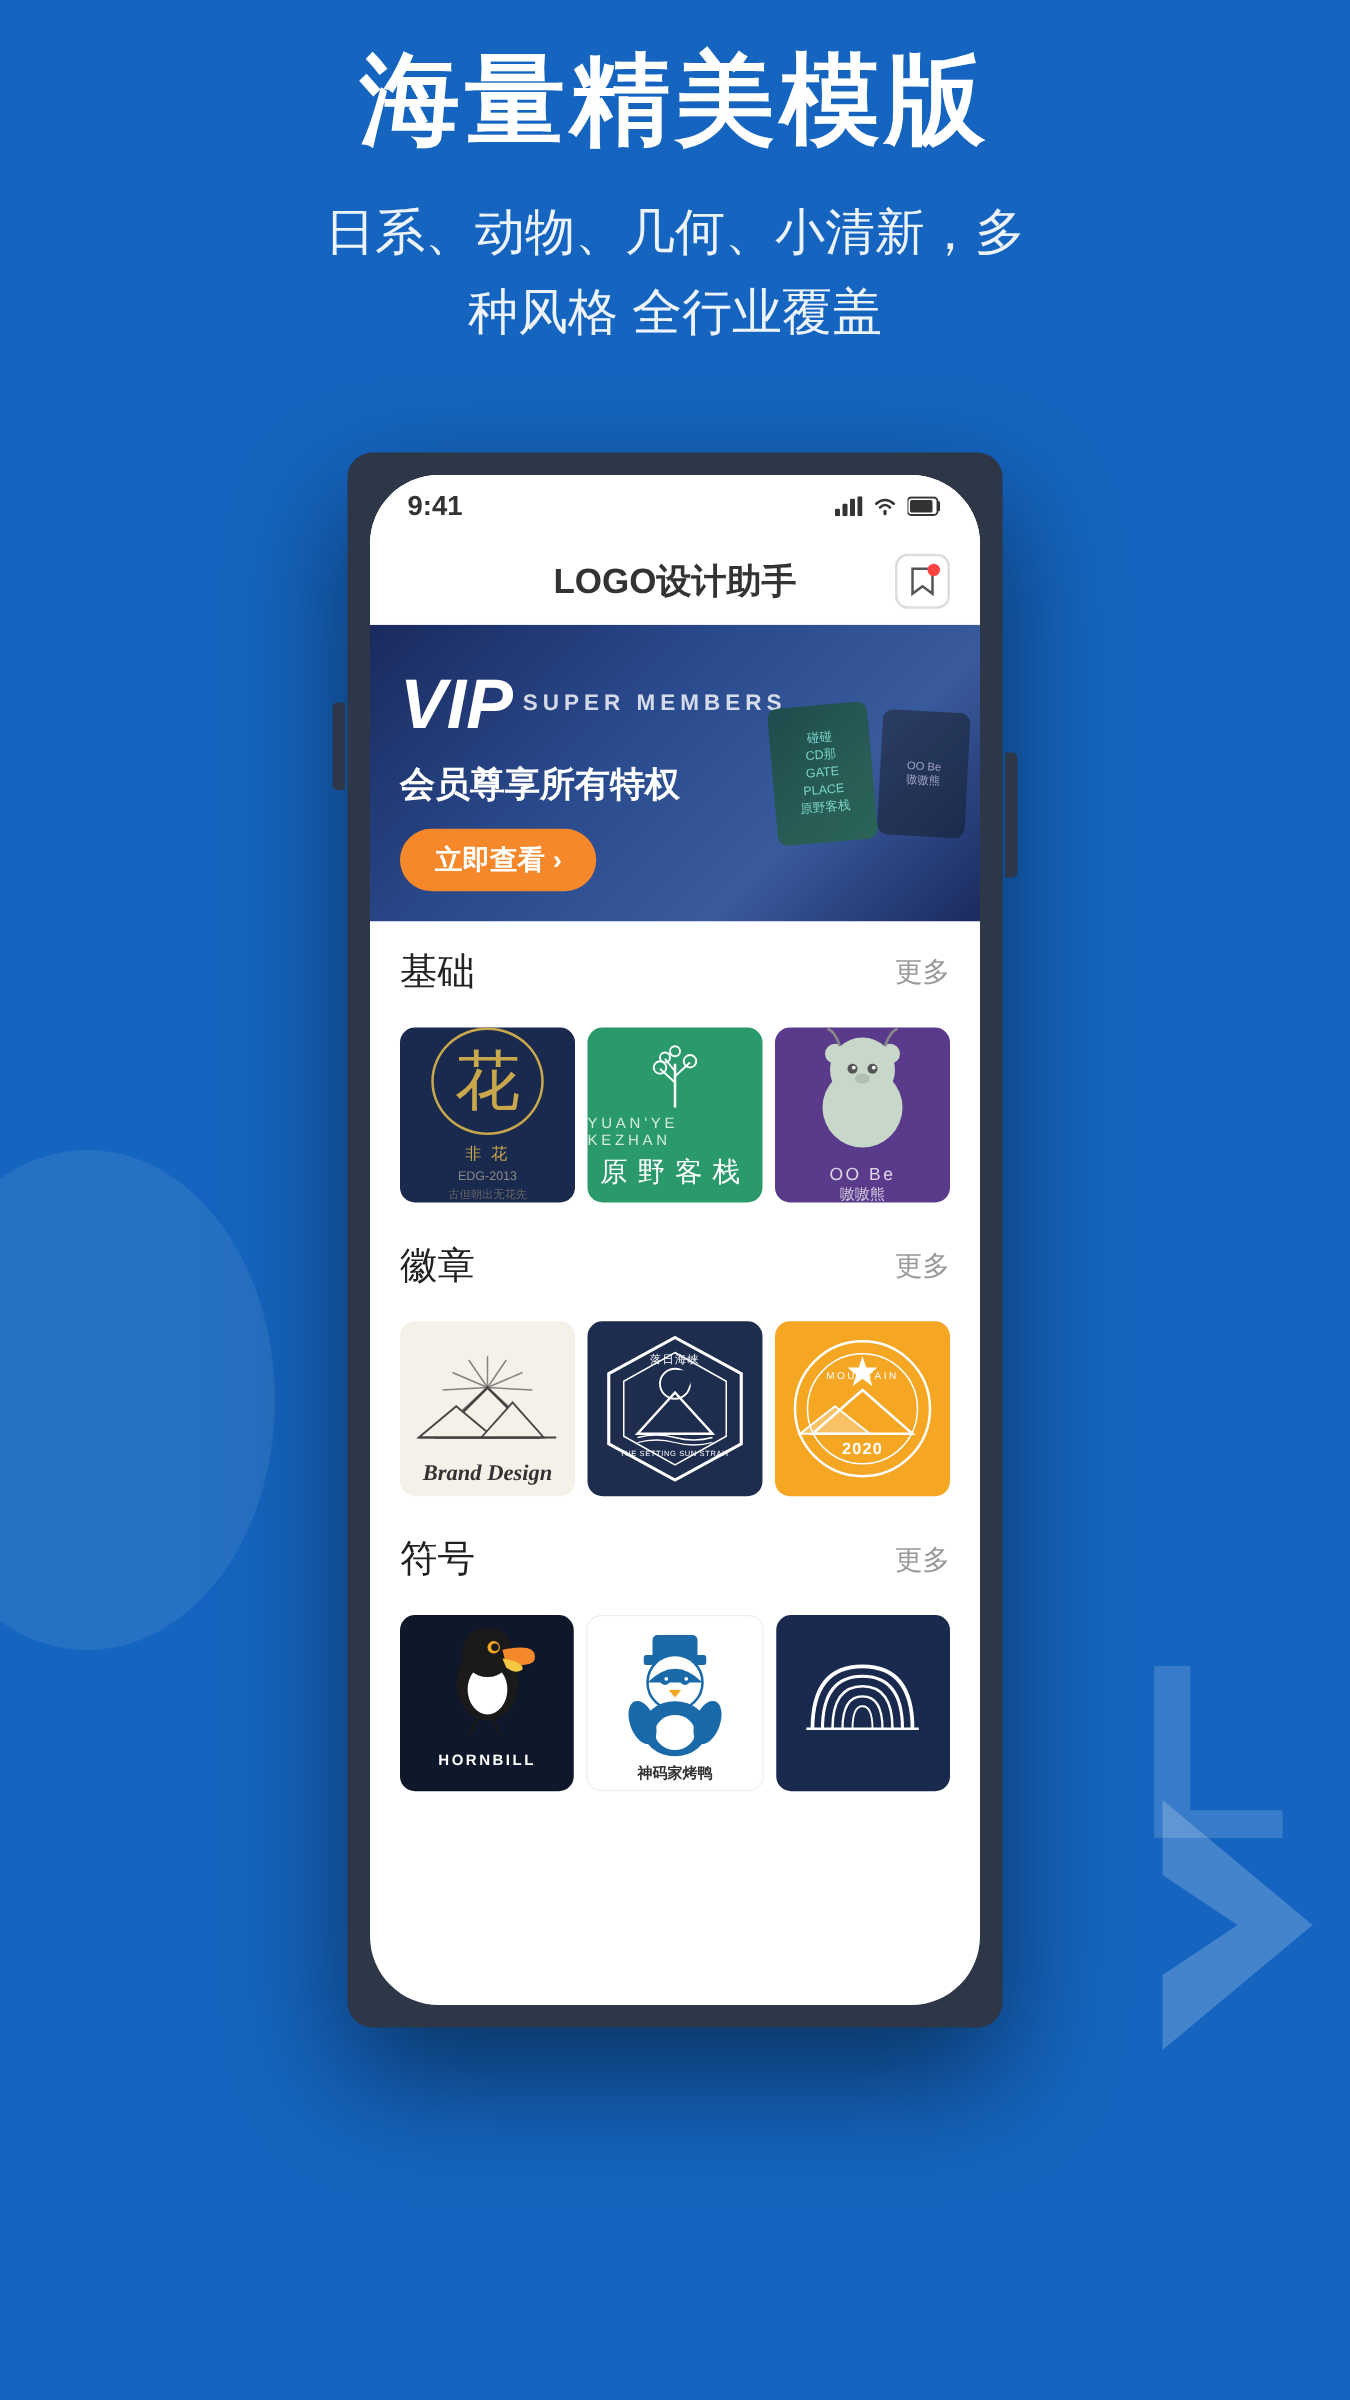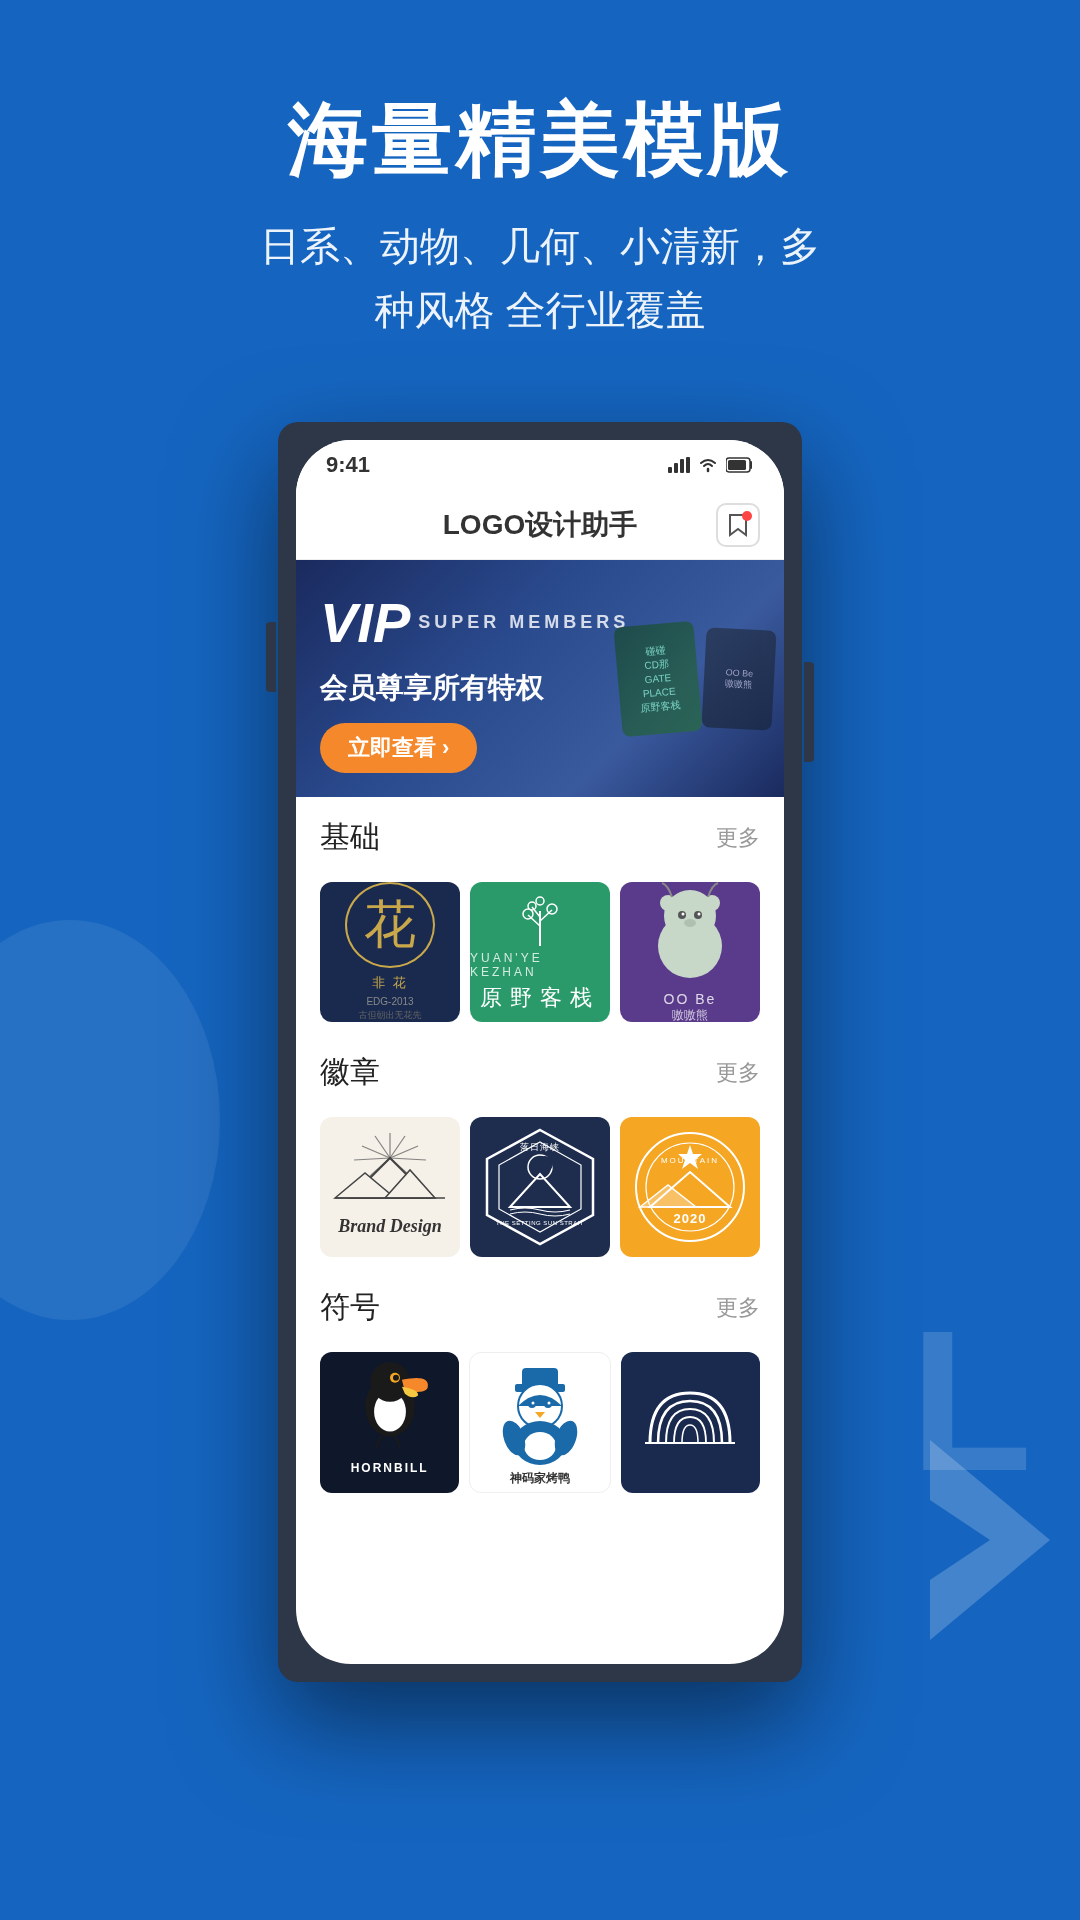--- a/index.html
+++ b/index.html
@@ -35,21 +35,21 @@
       right: -30px;
       bottom: 400px;
       width: 200px;
       height: 300px;
       opacity: 0.15;
     }
 
     
     .header {
       text-align: center;
-      padding-top: 96px;
+      padding-top: 36px;
       padding-bottom: 40px;
     }
     .header-title {
       font-size: 80px;
       font-weight: 900;
       color: white;
       letter-spacing: 4px;
       line-height: 1.1;
       margin-bottom: 30px;
     }
@@ -326,21 +326,21 @@
       color: white;
     }
 
     
     .brand-design-card {
       background: #f5f0e8;
       display: flex;
       flex-direction: column;
       align-items: center;
       justify-content: flex-end;
-      padding-bottom: 20px;
+      padding-bottom: 8px;
     }
     .brand-text {
       font-size: 18px;
       font-weight: 700;
       color: #333;
       font-style: italic;
       font-family: Georgia, serif;
     }
 
     

